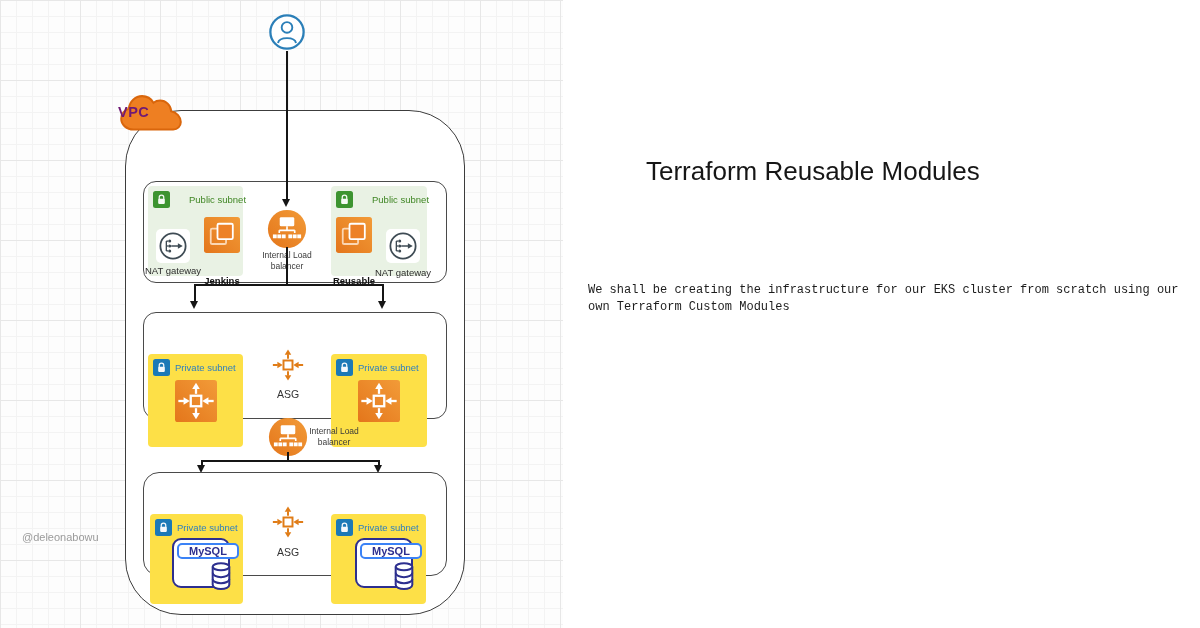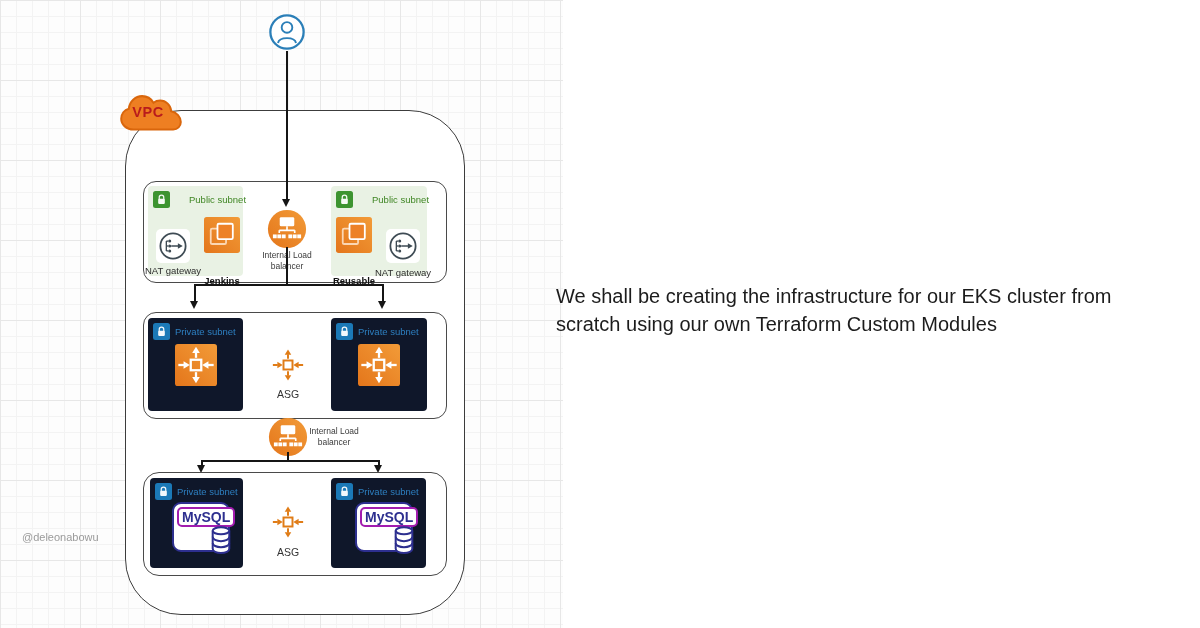--- a/index.html
+++ b/index.html
@@ -7,35 +7,35 @@
          font-family:"Liberation Sans",sans-serif;color:#161616;}
   .grid-bg{position:absolute;left:0;top:0;width:563px;height:628px;background-color:#fdfdfd;
     background-image:
       linear-gradient(to right,#e7e7e7 1px,transparent 1px),
       linear-gradient(to bottom,#e7e7e7 1px,transparent 1px),
       linear-gradient(to right,#f3f3f3 1px,transparent 1px),
       linear-gradient(to bottom,#f3f3f3 1px,transparent 1px);
     background-size:80px 80px,80px 80px,16px 16px,16px 16px;}
   .abs{position:absolute;}
   .title{position:absolute;left:646px;top:156px;font-size:26px;color:#161616;white-space:nowrap;}
-  .description{position:absolute;left:556px;top:282px;width:600px;font-size:20px;line-height:1.42;color:#1c1c1c;}
+  .description{position:absolute;left:588px;top:282px;width:600px;font-size:12px;line-height:1.42;color:#1c1c1c;font-family:Liberation Mono, monospace;}
   .watermark{position:absolute;left:22px;top:531px;font-size:11px;color:#9b9b9b;}
 
   .vpc-box{position:absolute;left:125px;top:110px;width:338px;height:503px;background:#fff;
            border:1.6px solid #3c3c3c;border-radius:56px;}
   .cloud{position:absolute;left:118px;top:90px;width:66px;height:48px;}
   .cloud svg{position:absolute;left:0;top:0;width:66px;height:48px;}
-  .cloud-label{position:absolute;left:0;right:6px;top:14px;text-align:center;color:#b91c1c;
+  .cloud-label{position:absolute;left:0;right:6px;top:14px;text-align:left;color:#701a75;
                font-weight:bold;font-size:14.5px;letter-spacing:.5px;}
 
   .card{position:absolute;background:#fff;border:1.4px solid #4a4a4a;border-radius:13px;}
 
   .subnet{position:absolute;border-radius:4px;}
   .subnet.green{background:#e9f2e4;}
-  .subnet.blue{background:#0f172a;}
+  .subnet.blue{background:#fde047;margin-top:36px;}
   .lock{position:absolute;left:5px;top:5px;width:17px;height:17px;border-radius:2.5px;
         display:flex;align-items:center;justify-content:center;}
   .lock svg{width:13px;height:13px;}
   .green .lock{background:#3d9430;}
   .blue .lock{background:#1b79b7;}
   .subnet-label{position:absolute;left:27px;top:8px;font-size:9.5px;white-space:nowrap;}
   .green .subnet-label{color:#3f8624;padding-left:14px;}
   .blue .subnet-label{color:#2d7fc0;}
 
   .tile{position:absolute;width:34px;height:34px;background:#fff;border-radius:5px;
@@ -47,22 +47,22 @@
   .blk{display:block;}
   .asg-label{position:absolute;font-size:10.5px;color:#333;text-align:center;}
 
   .vline{position:absolute;width:1.8px;background:#151515;}
   .hline{position:absolute;height:1.8px;background:#151515;}
   .arr{position:absolute;width:0;height:0;border-left:4.5px solid transparent;
        border-right:4.5px solid transparent;border-top:8.5px solid #151515;}
 
   .mysql-icon{position:absolute;width:54px;height:46px;background:#fff;border:2.5px solid #2d2f8f;
               border-radius:9px;}
-  .mysql-word{position:absolute;left:3px;top:3px;border:2px solid #a21caf;border-radius:5px;
-              padding:0 3px;font-size:14px;font-weight:bold;color:#2d2f8f;background:#fff;white-space:nowrap;}
+  .mysql-word{position:absolute;left:3px;top:3px;border:2px solid #3b82f6;border-radius:5px;
+              padding:0 10px;font-size:11px;font-weight:bold;color:#2d2f8f;background:#fff;white-space:nowrap;}
   .mysql-cyl{position:absolute;right:-5px;bottom:-5px;width:24px;height:30px;}
 </style>
 </head>
 <body>
 
 <svg width="0" height="0" style="position:absolute" aria-hidden="true">
   <defs>
     <linearGradient id="ec2g" x1="0" y1="1" x2="1" y2="0">
       <stop offset="0" stop-color="#e4761b"></stop>
         <stop offset="1" stop-color="#f29b38"></stop>
@@ -126,20 +126,21 @@
       <ellipse cx="13" cy="6" rx="9" ry="3.8" fill="#fff" stroke="#2d2f8f" stroke-width="2.2"></ellipse>
       <path d="M4 12.6 c0 2.6 4 4.7 9 4.7 s9 -2.1 9 -4.7" fill="none" stroke="#2d2f8f" stroke-width="2.2"></path>
       <path d="M4 19.2 c0 2.6 4 4.7 9 4.7 s9 -2.1 9 -4.7" fill="none" stroke="#2d2f8f" stroke-width="2.2"></path>
     </symbol>
   </defs>
 </svg>
 
 <div class="stage">
   <div class="grid-bg"></div>
 
+  <div class="title">Terraform Reusable Modules</div>
   <div class="description">We shall be creating the infrastructure for our EKS cluster from scratch using our own Terraform Custom Modules</div>
 
   <div class="vpc-box"></div>
   <div class="cloud">
     <svg viewBox="0 0 72 50">
         <use href="#cloud-glyph" width="72" height="50"></use>
       </svg>
     <span class="cloud-label">VPC</span>
   </div>
 

